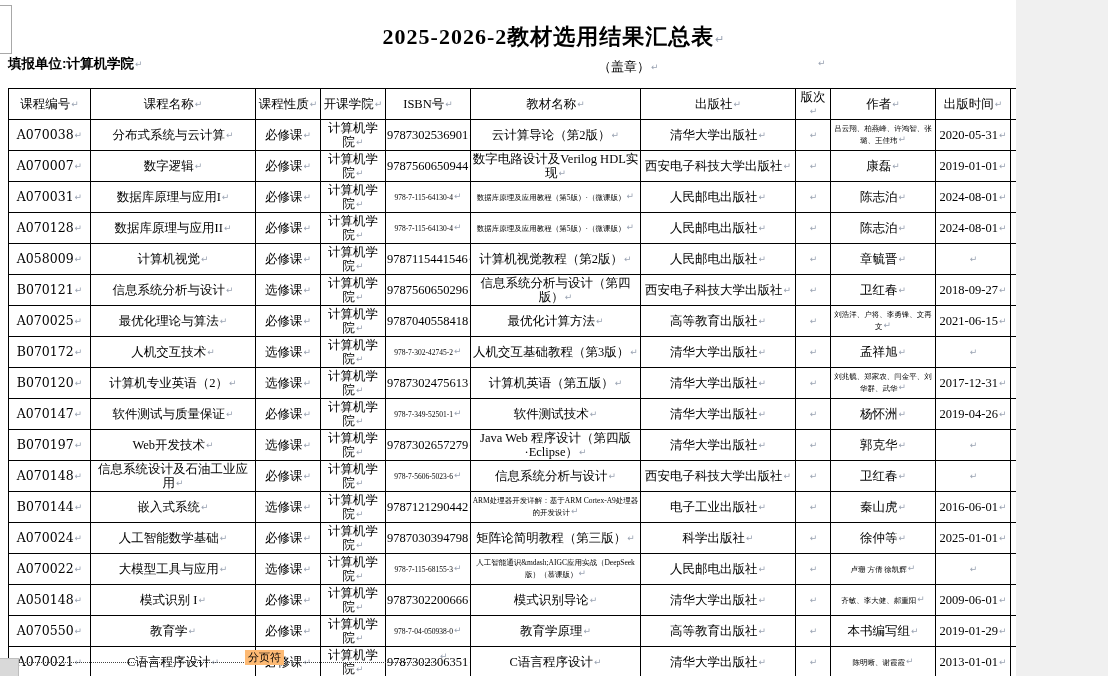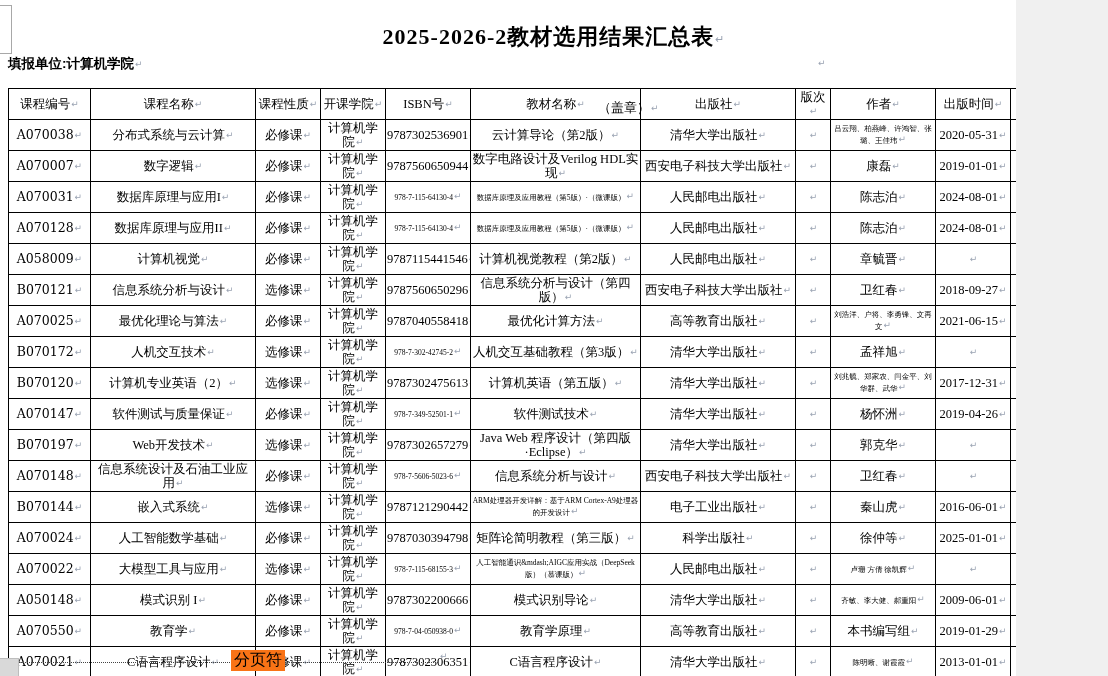--- a/index.html
+++ b/index.html
@@ -2,40 +2,40 @@
 <html><head>
 <meta charset="utf-8">
 <style>
   html,body{margin:0;padding:0;background:#f0f0f0;}
   .page{position:relative;width:1016px;height:676px;background:#ffffff;overflow:hidden;
         font-family:"Liberation Serif","DejaVu Serif",serif;color:#000;}
   .title{position:absolute;top:22px;left:0;width:1108px;text-align:center;
          font-size:22px;font-weight:bold;letter-spacing:1px;}
   .unit{position:absolute;top:55px;left:8px;font-size:13.5px;font-weight:600;
         font-family:"Liberation Sans","DejaVu Sans",sans-serif;}
-  .seal{position:absolute;top:58px;left:598px;font-size:13px;margin-top:41px;}
+  .seal{position:absolute;top:58px;left:598px;font-size:13px;}
   table.doc{position:absolute;left:8px;top:88px;width:1092px;border-collapse:collapse;table-layout:fixed;}
   table.doc th,table.doc td{border:1px solid #000;height:30px;padding:0 1px;text-align:center;
         vertical-align:middle;overflow:hidden;line-height:1.15;font-weight:normal;}
   table.doc th{font-size:12.5px;}
   table.doc td{font-size:12.5px;}
   td.c0{font-size:12px;font-family:"DejaVu Serif",serif;}
   td.c1{font-size:12px;}
   td.c4{font-size:11px;}
   td.c5{font-size:11.5px;}
   td.c9{font-size:12px;margin-left:21px;}
   td.sm{font-size:7.5px !important;line-height:1.35;}
   .pm{color:#9aa3b2;font-size:9px;font-family:"DejaVu Sans",sans-serif;margin-left:1px;
       vertical-align:1px;font-weight:normal;}
   .title .pm{font-size:11px;}
   .pm-abs{position:absolute;color:#9aa3b2;font-size:9px;font-family:"DejaVu Sans",sans-serif;}
   .pagebreak-line{position:absolute;left:8px;top:649px;width:430px;height:13px;
       border-bottom:1px dotted #444;}
-  .pagebreak-label{position:absolute;left:223px;top:1px;background:#f97316;padding:0 3px;
-      font-size:16px;color:#000;}
+  .pagebreak-label{position:absolute;left:237px;top:1px;background:#fdba74;padding:0 3px;
+      font-size:11px;color:#000;}
   .corner-tl{position:absolute;left:-7px;top:5px;width:17px;height:47px;
       border:1px solid #a8a8a8;background:#fff;}
   .corner-bl{position:absolute;left:-3px;top:658px;width:20px;height:19px;
       background:#d9d9d9;border:1px solid #bdbdbd;}
 </style>
 </head>
 <body>
 
 <div class="page">
   <div class="corner-tl"></div>

